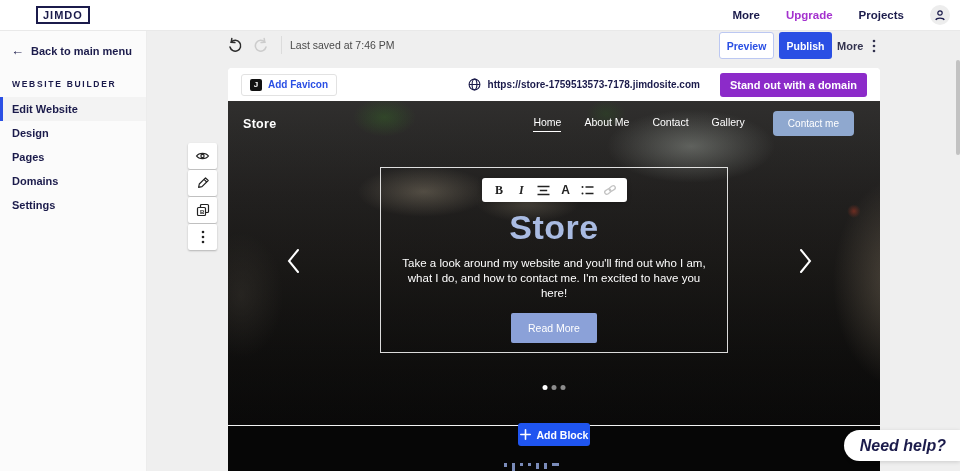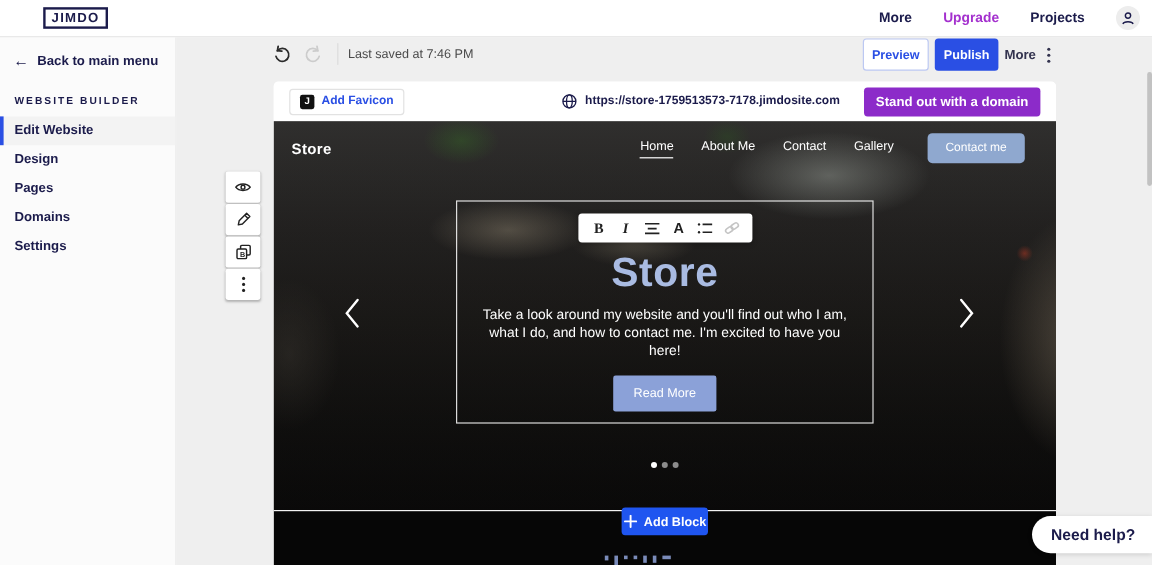--- a/index.html
+++ b/index.html
@@ -121,21 +121,21 @@
   
   .float-tools { position:absolute; left:188px; top:143px; display:flex; flex-direction:column; gap:1px; z-index:10; }
   .tool-btn { width:29px; height:26px; background:#fff; border:none; border-radius:2px;
               box-shadow:0 1px 2px rgba(0,0,0,0.25); cursor:pointer; display:flex;
               align-items:center; justify-content:center; padding:0; }
 
   
   .need-help { position:absolute; right:0; top:430px; height:31px; background:#fff;
                border-radius:16px 0 0 16px; box-shadow:0 1px 4px rgba(0,0,0,0.15);
                display:flex; align-items:center; padding:0 14px 0 16px; cursor:pointer;
-               font-size:13px; font-weight:700; color:var(--navy-text); z-index:25; }
+               font-size:16px; font-weight:700; color:var(--navy-text); z-index:25;font-style:italic; }
   .scroll-thumb { position:absolute; right:0; top:60px; width:4px; height:95px; background:#c2c2c2;
                   border-radius:2px; z-index:40; cursor:pointer; }
   svg { display:block; }
 </style>
 </head>
 <body>
 
 <div class="app">
 
   <div class="header">

